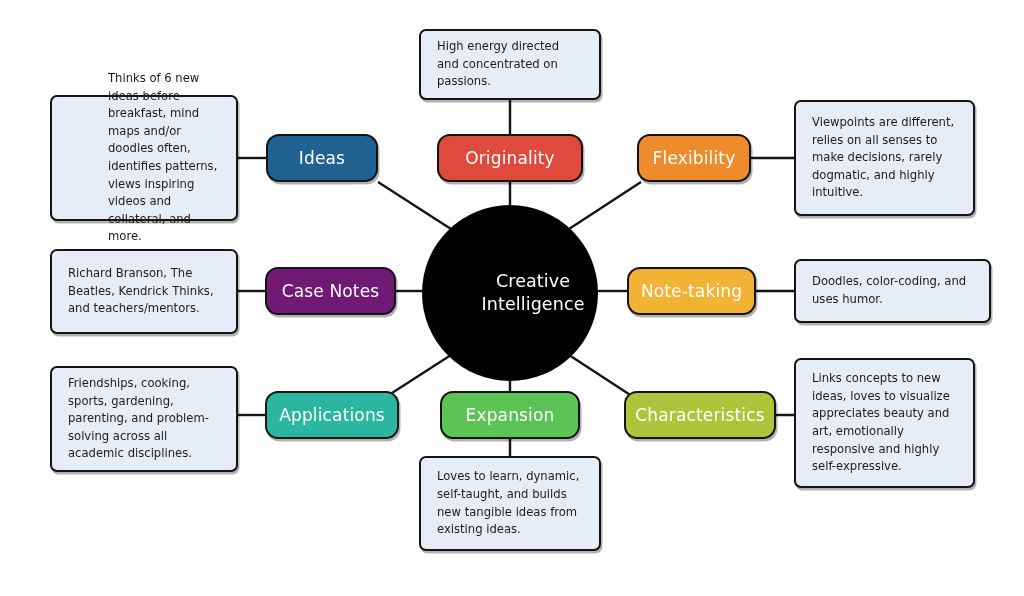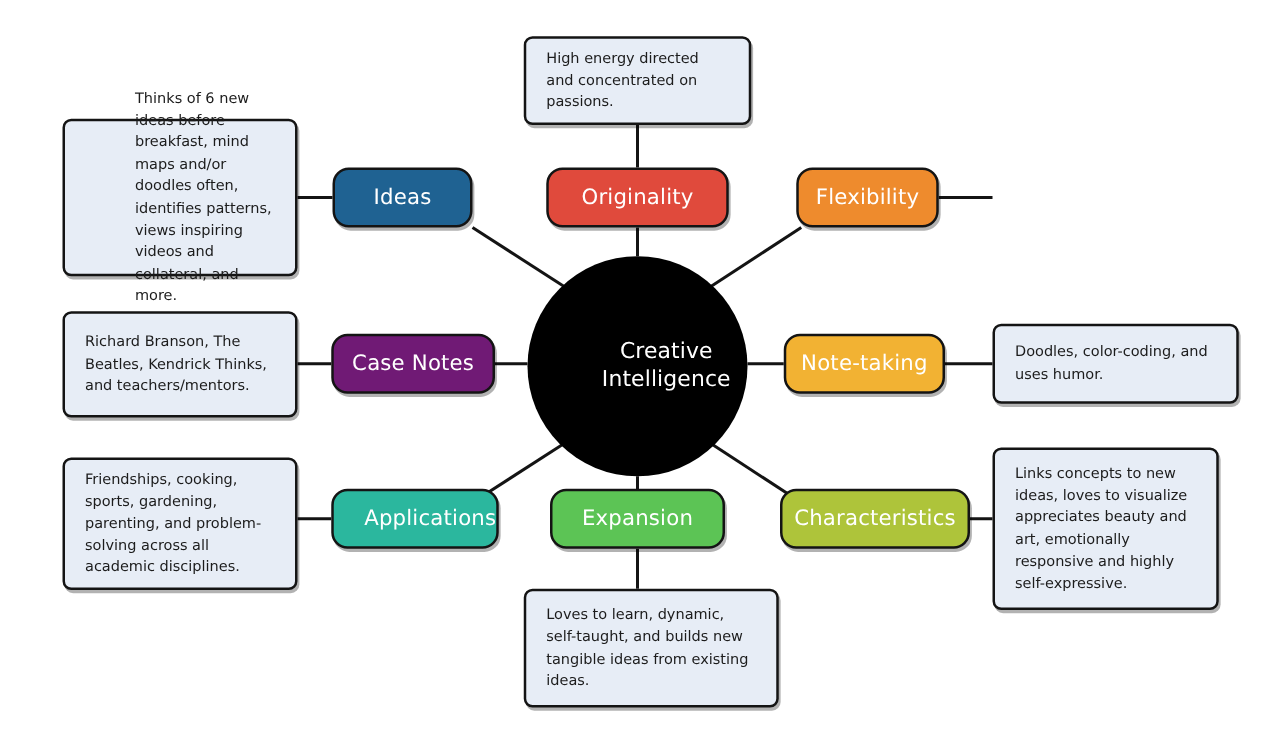--- a/index.html
+++ b/index.html
@@ -144,54 +144,57 @@
   </div>
 
   <div class="pill" style="left:265px; top:267px; width:131px; background:#701a75;">
     <span>Case Notes</span>
   </div>
 
   <div class="pill" style="left:627px; top:267px; width:129px; background:#F2B233;">
     <span>Note-taking</span>
   </div>
 
-  <div class="pill" style="left:265px; top:391px; width:134px; background:#2BB79E;justify-content:flex-end;">
+  <div class="pill" style="left:265px; top:391px; width:134px; background:#2BB79E;">
     <span>Applications</span>
   </div>
 
   <div class="pill" style="left:440px; top:391px; width:140px; background:#5CC455;">
     <span>Expansion</span>
   </div>
 
   <div class="pill" style="left:624px; top:391px; width:152px; background:#AEC43A;">
     <span>Characteristics</span>
   </div>
 
   <div class="note" style="left:419px; top:29px; width:182px; height:71px;">
     <span class="note-text">High energy directed and concentrated on passions.</span>
   </div>
 
   <div class="note" style="left:50px; top:95px; width:188px; height:126px;padding-left:40px;">
     <span class="note-text">Thinks of 6 new ideas before breakfast, mind maps and/or doodles often, identifies patterns, views inspiring videos and collateral, and more.</span>
   </div>
 
+  <div class="note" style="left:794px; top:100px; width:181px; height:116px;">
+    <span class="note-text">Viewpoints are different, relies on all senses to make decisions, rarely dogmatic, and highly intuitive.</span>
+  </div>
 
   <div class="note" style="left:50px; top:249px; width:188px; height:85px;">
     <span class="note-text">Richard Branson, The Beatles, Kendrick Thinks, and teachers/mentors.</span>
   </div>
 
   <div class="note" style="left:794px; top:259px; width:197px; height:64px;">
     <span class="note-text">Doodles, color-coding, and uses humor.</span>
   </div>
 
   <div class="note" style="left:50px; top:366px; width:188px; height:106px;">
     <span class="note-text">Friendships, cooking, sports, gardening, parenting, and problem-solving across all academic disciplines.</span>
   </div>
 
-  <div class="note" style="left:419px; top:471px; width:204px; height:95px;">
+  <div class="note" style="left:419px; top:456px; width:182px; height:95px;">
     <span class="note-text">Loves to learn, dynamic, self-taught, and builds new tangible ideas from existing ideas.</span>
   </div>
 
   <div class="note" style="left:794px; top:358px; width:181px; height:130px;">
     <span class="note-text">Links concepts to new ideas, loves to visualize appreciates beauty and art, emotionally responsive and highly self-expressive.</span>
   </div>
 
 </div>
 
 </body></html>

